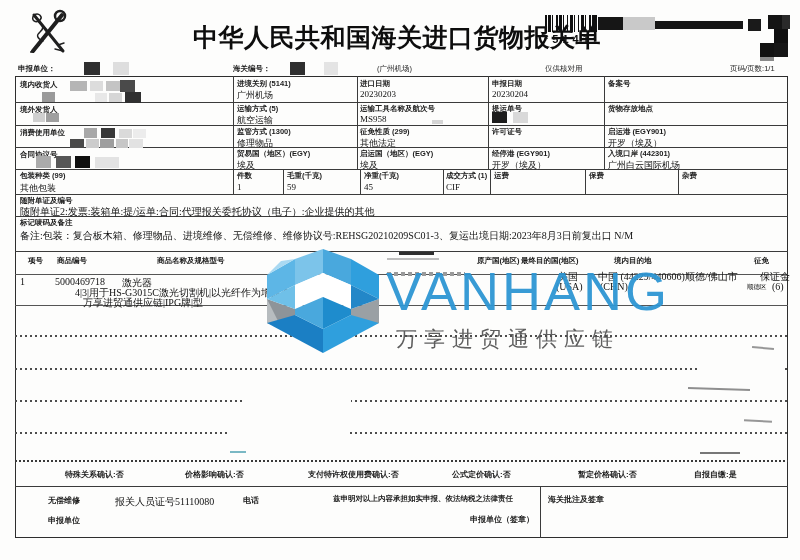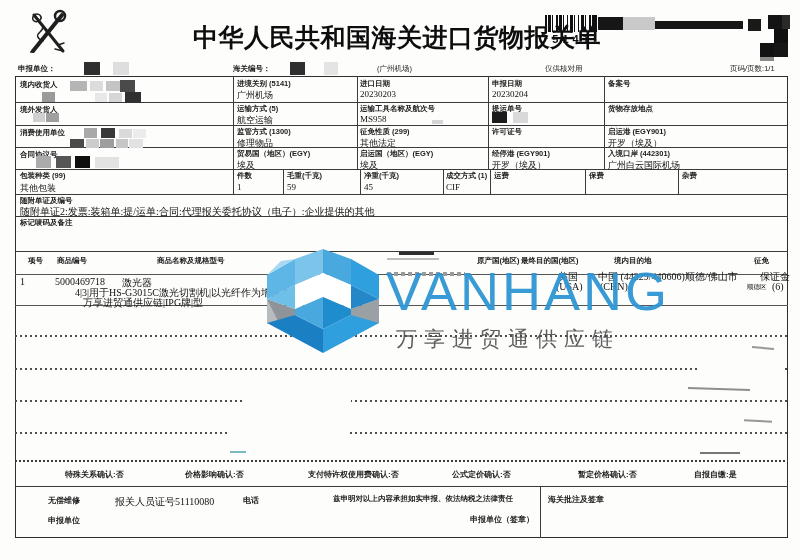--- a/index.html
+++ b/index.html
@@ -168,20 +168,21 @@
   <div class="abs val" style="left:364px;top:182px">45</div>
   <div class="abs lbl" style="left:446px;top:171px">成交方式 (1)</div>
   <div class="abs val" style="left:446px;top:182px">CIF</div>
   <div class="abs lbl" style="left:494px;top:171px">运费</div>
   <div class="abs lbl" style="left:589px;top:171px">保费</div>
   <div class="abs lbl" style="left:682px;top:171px">杂费</div>
 
   <div class="abs lbl" style="left:20px;top:196px">随附单证及编号</div>
   <div class="abs val sm" style="left:20px;top:205px">随附单证2:发票:装箱单:提/运单:合同:代理报关委托协议（电子）:企业提供的其他</div>
   <div class="abs lbl" style="left:20px;top:218px">标记唛码及备注</div>
+  <div class="abs val sm" style="left:20px;top:229px">备注:包装：复合板木箱、修理物品、进境维修、无偿维修、维修协议号:REHSG20210209SC01-3、复运出境日期:2023年8月3日前复出口 N/M</div>
 
   <div class="abs lbl" style="left:28px;top:256px">项号</div>
   <div class="abs lbl" style="left:57px;top:256px">商品编号</div>
   <div class="abs lbl" style="left:157px;top:256px">商品名称及规格型号</div>
   <div class="abs lbl" style="left:477px;top:256px">原产国(地区)</div>
   <div class="abs lbl" style="left:521px;top:256px">最终目的国(地区)</div>
   <div class="abs lbl" style="left:614px;top:256px">境内目的地</div>
   <div class="abs lbl" style="left:754px;top:256px">征免</div>
 
   <div class="red" style="left:399px;top:252px;width:35px;height:3px;background:#2e2e2e"></div>

